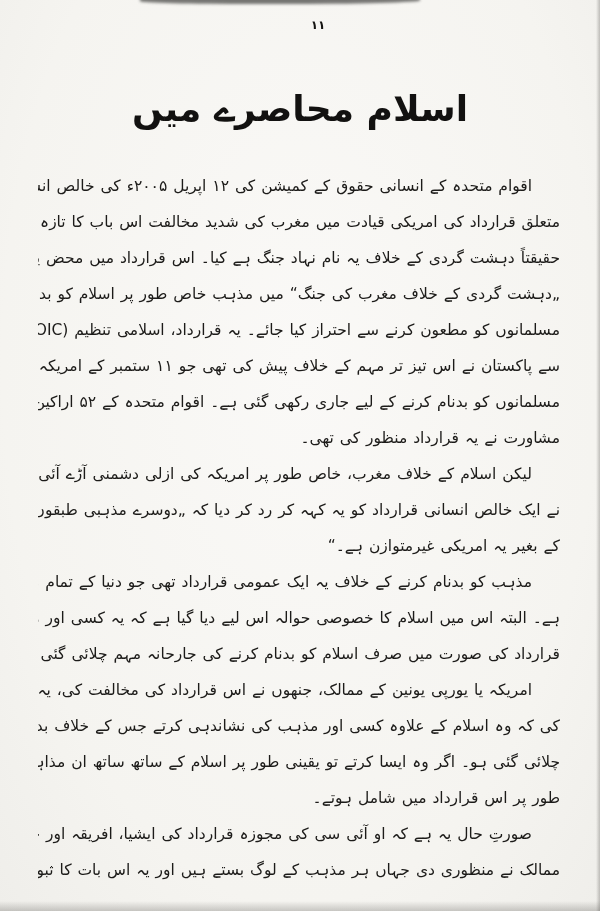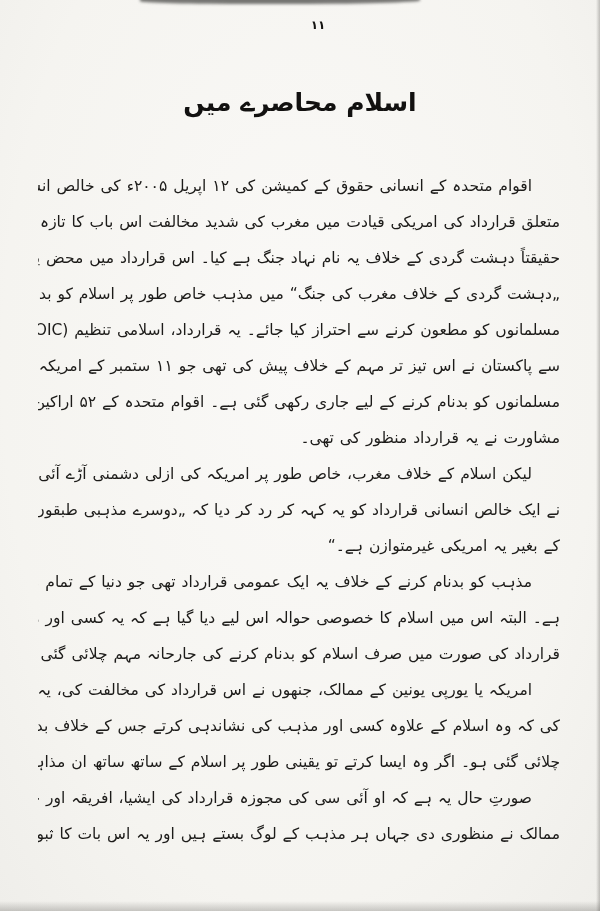--- a/index.html
+++ b/index.html
@@ -49,21 +49,21 @@
     font-size: 12px;
     font-weight: bold;
     letter-spacing: 1px;
     color: #141311;
   }
   .chapter-title {
     position: absolute;
     top: 88px; left: 0;
     width: 100%;
     text-align: center;
-    font-size: 25px;
+    font-size: 36px;
     font-weight: bold;
     color: #121110;
   }
   .body-text {
     position: absolute;
     top: 168px;
     right: 40px;
     left: 38px;
   }
   .line {
@@ -109,17 +109,18 @@
     <div class="line end">مشاورت نے یہ قرارداد منظور کی تھی۔</div>
     <div class="line indent">لیکن اسلام کے خلاف مغرب، خاص طور پر امریکہ کی ازلی دشمنی آڑے آئی اوران ممالک</div>
     <div class="line">نے ایک خالص انسانی قرارداد کو یہ کہہ کر رد کر دیا کہ „دوسرے مذہبی طبقوں کے مسائل کے ذکر</div>
     <div class="line end">کے بغیر یہ امریکی غیرمتوازن ہے۔“</div>
     <div class="line indent">مذہب کو بدنام کرنے کے خلاف یہ ایک عمومی قرارداد تھی جو دنیا کے تمام مذاہب کا احاطہ کرتی</div>
     <div class="line">ہے۔ البتہ اس میں اسلام کا خصوصی حوالہ اس لیے دیا گیا ہے کہ یہ کسی اور مذہب کو نہیں بلکہ اس</div>
     <div class="line end">قرارداد کی صورت میں صرف اسلام کو بدنام کرنے کی جارحانہ مہم چلائی گئی ہے۔</div>
     <div class="line indent">امریکہ یا یورپی یونین کے ممالک، جنھوں نے اس قرارداد کی مخالفت کی، یہ زحمت نہیں گوارا</div>
     <div class="line">کی کہ وہ اسلام کے علاوہ کسی اور مذہب کی نشاندہی کرتے جس کے خلاف بدنامی کی ایسی کوئی مہم</div>
     <div class="line">چلائی گئی ہو۔ اگر وہ ایسا کرتے تو یقینی طور پر اسلام کے ساتھ ساتھ ان مذاہب کے نام بھی خصوصی</div>
+    <div class="line end">طور پر اس قرارداد میں شامل ہوتے۔</div>
     <div class="line indent">صورتِ حال یہ ہے کہ او آئی سی کی مجوزہ قرارداد کی ایشیا، افریقہ اور جنوبی امریکہ کے ۳۱</div>
     <div class="line">ممالک نے منظوری دی جہاں ہر مذہب کے لوگ بستے ہیں اور یہ اس بات کا ثبوت ہے کہ امریکہ</div>
   </div>
 
 </div>
 
 </body></html>

